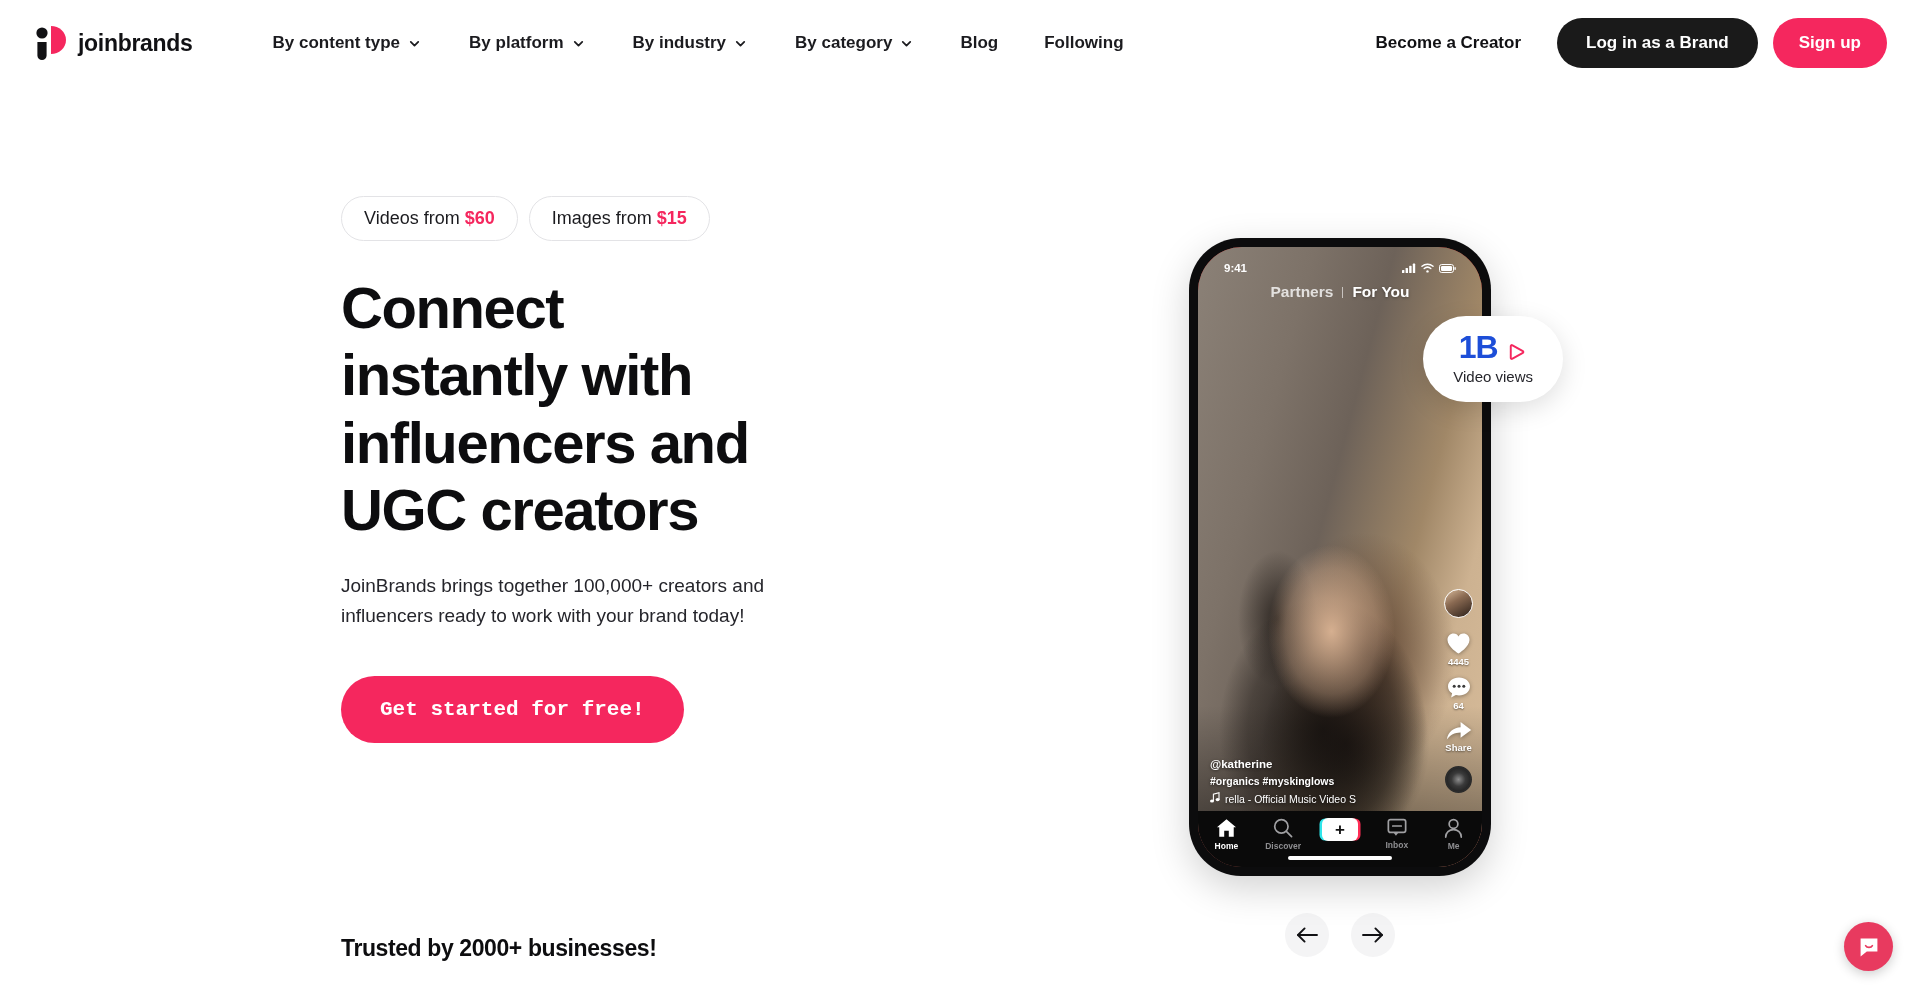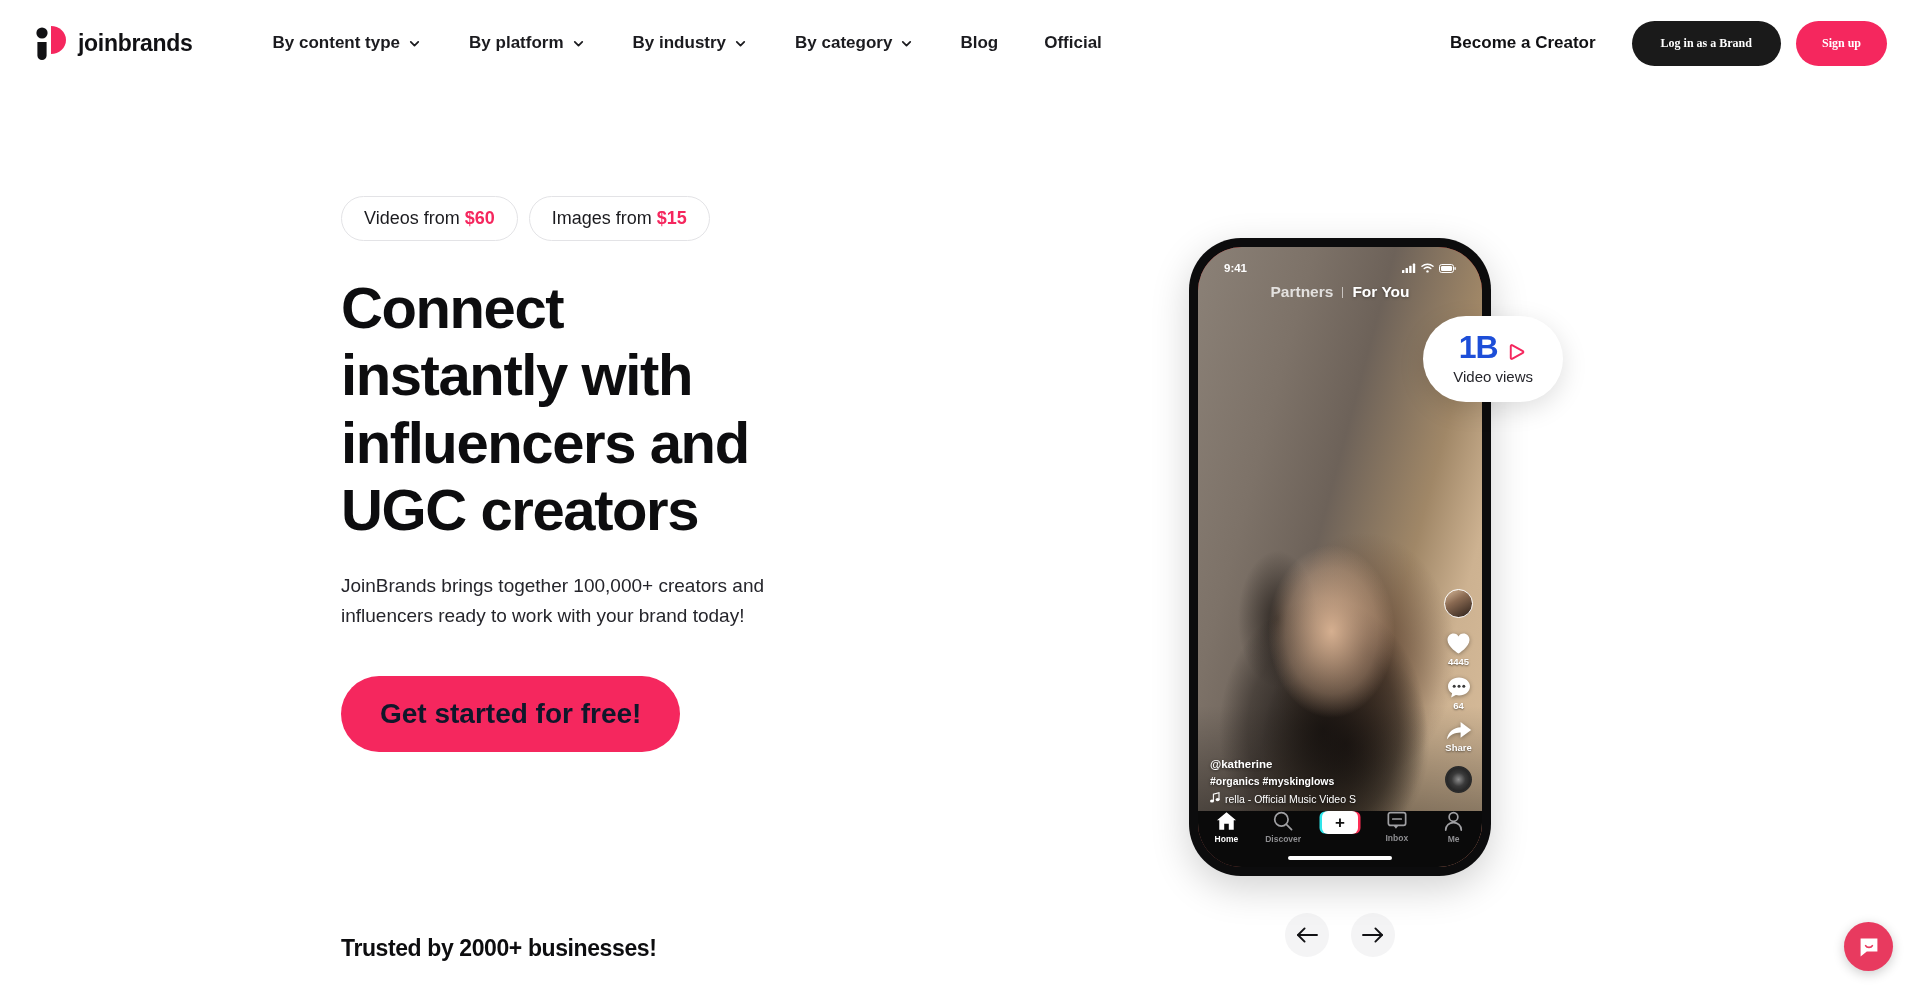--- a/index.html
+++ b/index.html
@@ -35,22 +35,22 @@
   .chev { width:13px; height:13px; flex:0 0 auto; }
   .chev svg { display:block; }
 
   .header-right { margin-left:auto; display:flex; align-items:center; gap:0; }
   .become {
     font-size:17px; font-weight:700; color:#111114;
     padding:8px 14px; margin-right:22px; cursor:pointer; white-space:nowrap;
   }
   .btn {
     border:none; cursor:pointer; white-space:nowrap;
-    font-family:Liberation Serif, serif;
-    font-size:12px; font-weight:700; border-radius:999px;
+    font-family:Liberation Sans, sans-serif;
+    font-size:17px; font-weight:700; border-radius:999px;
   }
   .btn-login { background:#1a1a1a; color:#ffffff; padding:15px 29px; margin-right:15px; }
   .btn-signup { background:#F5275E; color:#ffffff; padding:15px 26px; }
 
   
   .hero {
     display:flex;
     padding:0 33px;
     position:relative;
   }
@@ -79,25 +79,25 @@
     max-width:580px;
   }
   .subhead {
     font-size:19px;
     line-height:1.55;
     color:#25252b;
     max-width:452px;
     margin-bottom:46px;
   }
   .cta {
-    background:#F5275E; color:#0f172a;
+    background:#F5275E; color:#ffffff;
     border:none; border-radius:999px;
-    font-size:28px; font-weight:700;
+    font-size:21px; font-weight:700;
     padding:22px 39px; cursor:pointer;
-    font-family:Liberation Sans, sans-serif;
+    font-family:Liberation Mono, monospace;
   }
 
   
   .hero-right {
     position:relative;
     flex:1;
     padding-top:152px;
     display:flex;
     flex-direction:column;
     align-items:center;
@@ -181,21 +181,21 @@
     color:#fff; text-shadow:0 1px 3px rgba(0,0,0,.6);
   }
   .cap-user { font-size:11.5px; font-weight:700; margin-bottom:5px; }
   .cap-tags { font-size:10.5px; font-weight:700; margin-bottom:5px; }
   .cap-music { font-size:10.5px; display:flex; align-items:center; gap:5px; }
 
   .tabbar {
     position:absolute; left:0; right:0; bottom:0; height:56px;
     background:#0a0a0a;
     display:flex; align-items:flex-start; justify-content:space-around;
-    z-index:7;
+    padding-top:7px; z-index:7;
   }
   .tab { display:flex; flex-direction:column; align-items:center; gap:3px; cursor:pointer; width:50px; }
   .tab svg { display:block; }
   .tab-label { font-size:8.5px; color:#8e8e91; font-weight:600; }
   .tab.active .tab-label { color:#fff; font-weight:700; }
   .plus-btn {
     width:36px; height:23px; border-radius:6px;
     background:#fff; position:relative;
     display:flex; align-items:center; justify-content:center;
     box-shadow:-3px 0 0 -0.5px #2ee5ea, 3px 0 0 -0.5px #ff2d55;
@@ -293,21 +293,21 @@
       <span class="chev">
         <svg width="13" height="13" viewBox="0 0 14 14">
             <path d="M3 5.3 L7 9.3 L11 5.3" stroke="#1b1b1f" stroke-width="1.9" fill="none" stroke-linecap="round" stroke-linejoin="round"></path>
           </svg>
       </span>
     </div>
     <div class="nav-item plain">
       <span>Blog</span>
     </div>
     <div class="nav-item plain">
-      <span>Official</span>
+      <span>Following</span>
     </div>
   </div>
 
   <div class="header-right">
     <div class="become">Become a Creator</div>
     <button class="btn btn-login">Log in as a Brand</button>
     <button class="btn btn-signup">Sign up</button>
   </div>
 </div>
 

